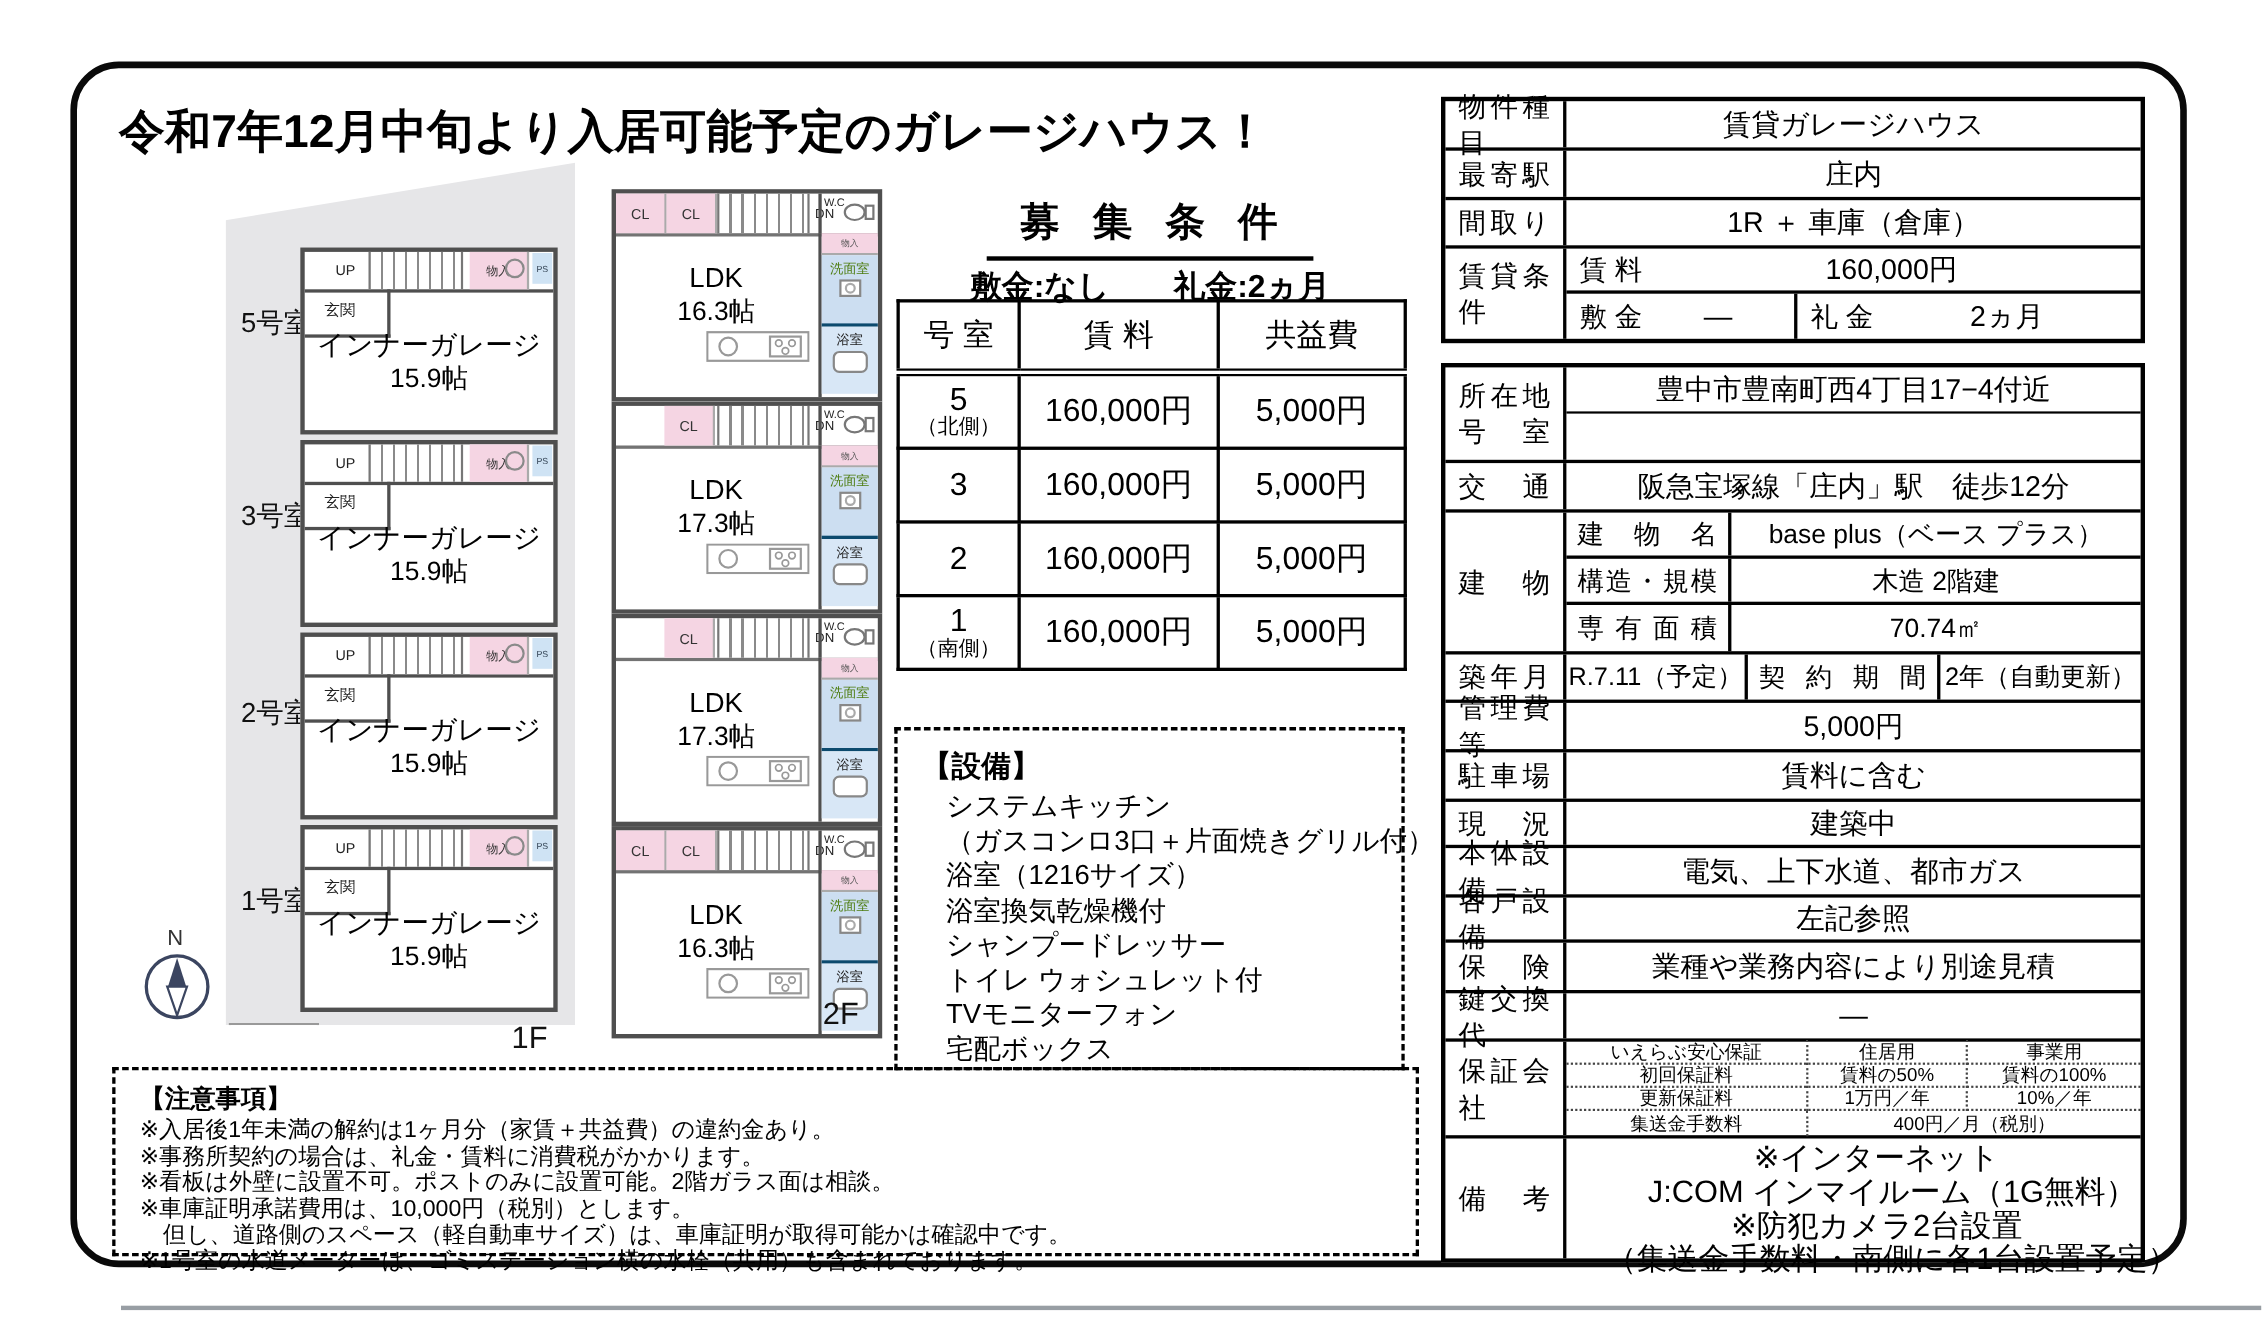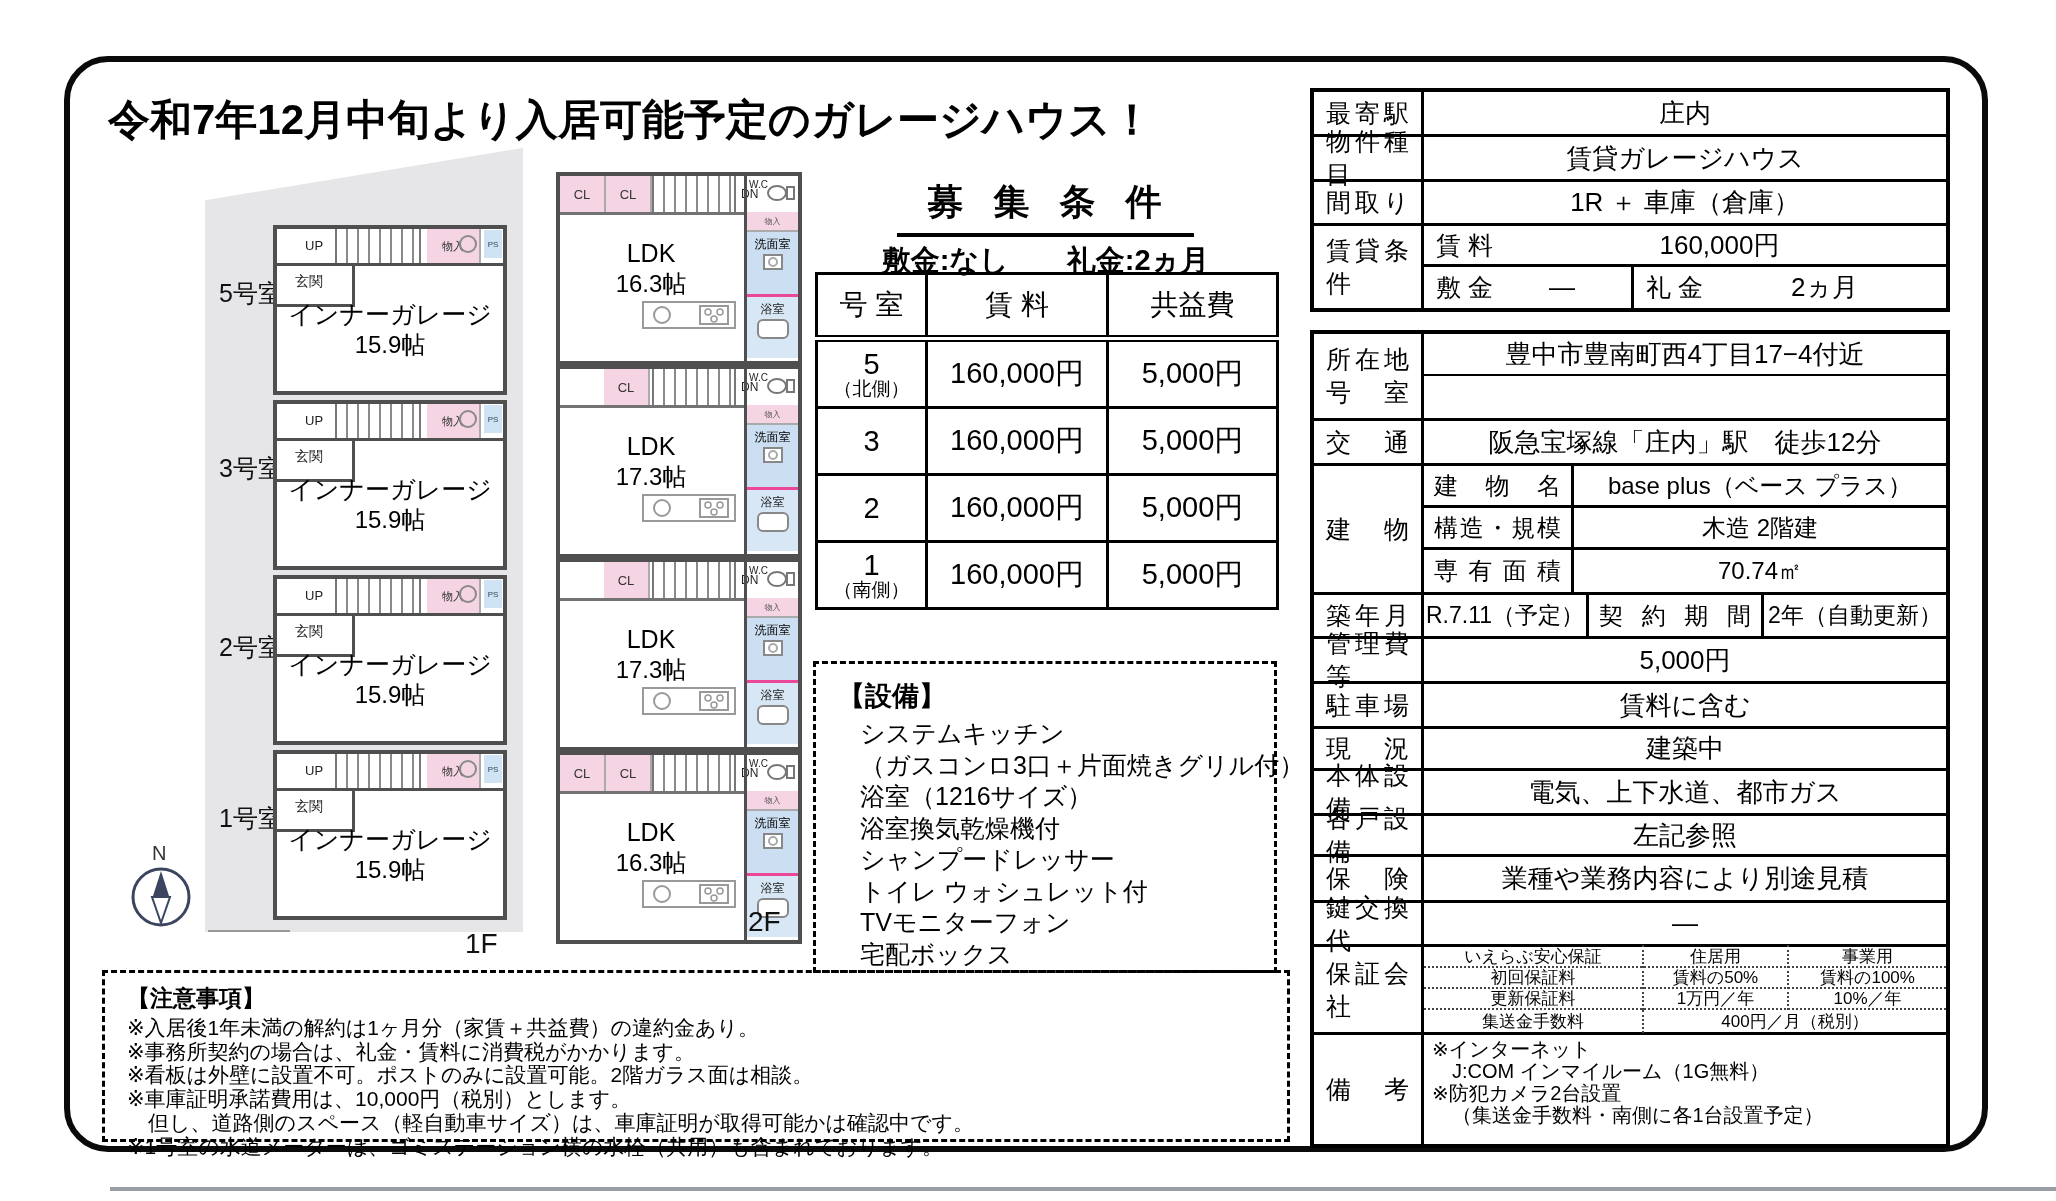--- a/index.html
+++ b/index.html
@@ -49,21 +49,21 @@
           color:#333;display:flex;align-items:center;justify-content:center;border-right:2px solid #aaa;}
   .stairs2{position:absolute;left:92px;top:0;width:84px;height:100%;
            border-left:2px solid #777;border-right:2px solid #777;box-sizing:border-box;
            background:repeating-linear-gradient(90deg,transparent 0 9px,#8a8a8a 9px 11px);}
   .dn-label{position:absolute;left:181px;top:11px;font-size:12px;color:#222;}
   .wc-area{position:absolute;right:0;top:0;width:54px;height:100%;border-left:3px solid #4f4f4f;box-sizing:border-box;}
   .wc-label{position:absolute;left:2px;top:3px;font-size:10px;color:#222;}
   .rcol{position:absolute;right:0;top:36px;bottom:0;width:54px;border-left:3px solid #4f4f4f;box-sizing:border-box;}
   .mini-closet{height:18px;background:#f5d5e3;border-bottom:2px solid #aaa;font-size:8px;color:#555;
                display:flex;align-items:center;justify-content:center;}
-  .wash{height:62px;background:#ccdef1;border-bottom:3px solid #ec4899;position:relative;font-size:12px;color:#000000;text-align:center;}
+  .wash{height:62px;background:#ccdef1;border-bottom:3px solid #0c4a6e;position:relative;font-size:12px;color:#4d7c0f;text-align:center;}
   .bath{height:61px;background:#d8e7f6;position:relative;font-size:12px;color:#222;text-align:center;}
   .ldk-text{position:absolute;left:0;right:56px;top:62px;text-align:center;line-height:1.25;}
   .ldk-text .g1{font-size:25px;}
   .ldk-text .g2{font-size:24px;}
   .kitchen{position:absolute;right:62px;bottom:32px;}
 
   
   .recruit-head{position:absolute;left:815px;top:178px;width:461px;text-align:center;}
   .recruit-head span{display:inline-block;font-size:36px;font-weight:bold;letter-spacing:10px;
                      border-bottom:4px solid #000;padding:0 22px 6px 30px;}
@@ -117,21 +117,21 @@
   .dep{width:210px;border-right:3px solid #000;box-sizing:border-box;display:flex;align-items:center;height:100%;flex:none;}
   .keym{flex:1;display:flex;align-items:center;height:100%;}
   .gwrap{flex:1;display:flex;flex-direction:column;font-size:17px;}
   .grow{display:flex;height:21px;border-bottom:2px dotted #444;box-sizing:border-box;align-items:center;}
   .grow:last-child{border-bottom:none;height:22px;}
   .gc1{width:220px;border-right:2px dotted #444;box-sizing:border-box;text-align:center;flex:none;}
   .gc2{width:145px;border-right:2px dotted #444;box-sizing:border-box;text-align:center;flex:none;}
   .gc3{flex:1;text-align:center;}
   .gcm{flex:1;text-align:center;}
   .remarks{flex:1;padding:3px 0 0 8px;}
-  .remark-line{font-size:20px;line-height:1.1;white-space:pre;}
+  .remark-line{font-size:28px;line-height:1.1;white-space:pre;text-align:center;}
 
   .bottom-rule{position:absolute;left:110px;top:1187px;width:1946px;height:4px;background:#989ea4;}
 </style>
 </head>
 <body>
 
 <div class="page">
   <div class="frame"></div>
   <div class="title">令和7年12月中旬より入居可能予定のガレージハウス！</div>
 
@@ -463,29 +463,29 @@
         <div class="note-line">※看板は外壁に設置不可。ポストのみに設置可能。2階ガラス面は相談。</div>
         <div class="note-line">※車庫証明承諾費用は、10,000円（税別）とします。</div>
         <div class="note-line">　但し、道路側のスペース（軽自動車サイズ）は、車庫証明が取得可能かは確認中です。</div>
         <div class="note-line">※1号室の水道メーターは、ゴミステーション横の水栓（共用）も含まれております。</div>
       </div>
   </div>
 
   <div class="tblA">
     <div class="rowB h45">
       <div class="labB">
+          <span class="jl">物件種目</span>
+        </div>
+      <div class="valB">賃貸ガレージハウス</div>
+    </div>
+    <div class="rowB h45">
+      <div class="labB">
           <span class="jl">最寄駅</span>
         </div>
       <div class="valB">庄内</div>
-    </div>
-    <div class="rowB h45">
-      <div class="labB">
-          <span class="jl">物件種目</span>
-        </div>
-      <div class="valB">賃貸ガレージハウス</div>
     </div>
     <div class="rowB h44">
       <div class="labB">
           <span class="jl">間取り</span>
         </div>
       <div class="valB">1R ＋ 車庫（倉庫）</div>
     </div>
     <div class="rowB h82 noborder">
       <div class="labB">
           <span class="jl">賃貸条件</span>

